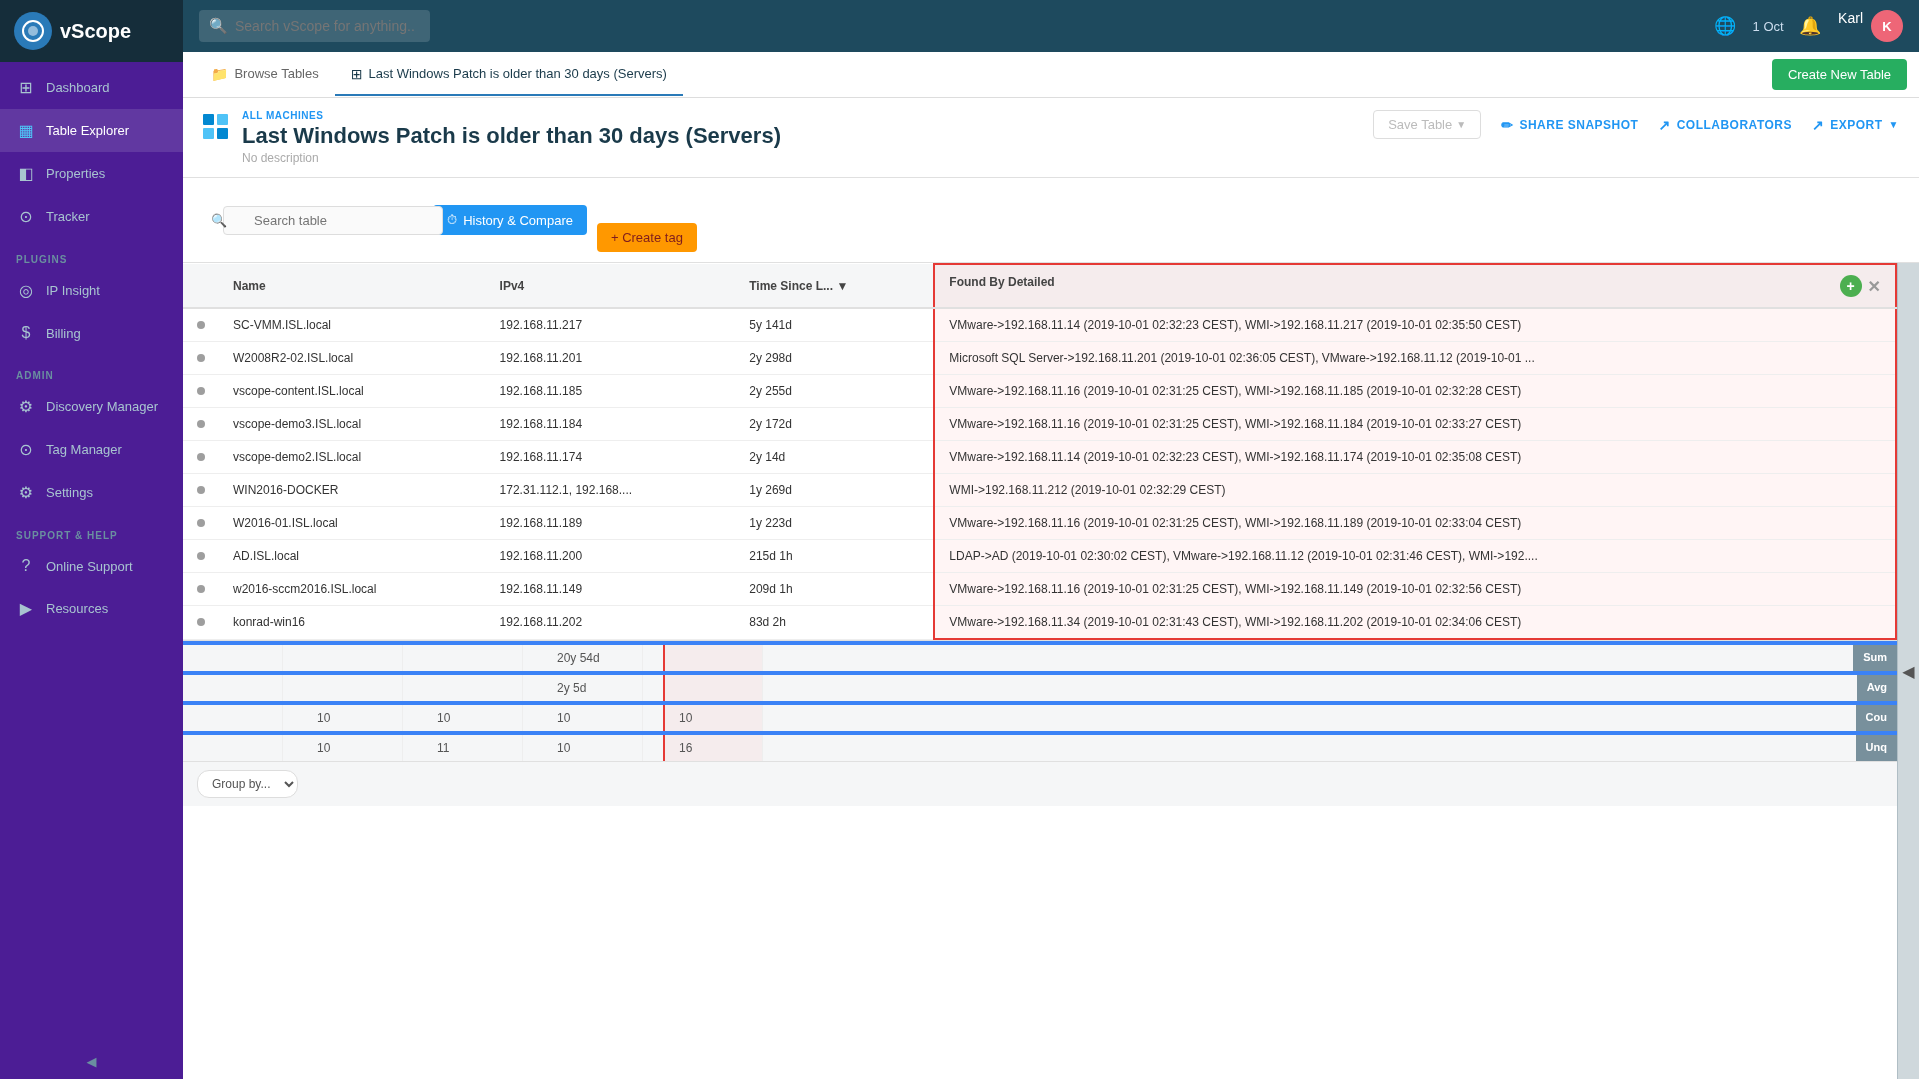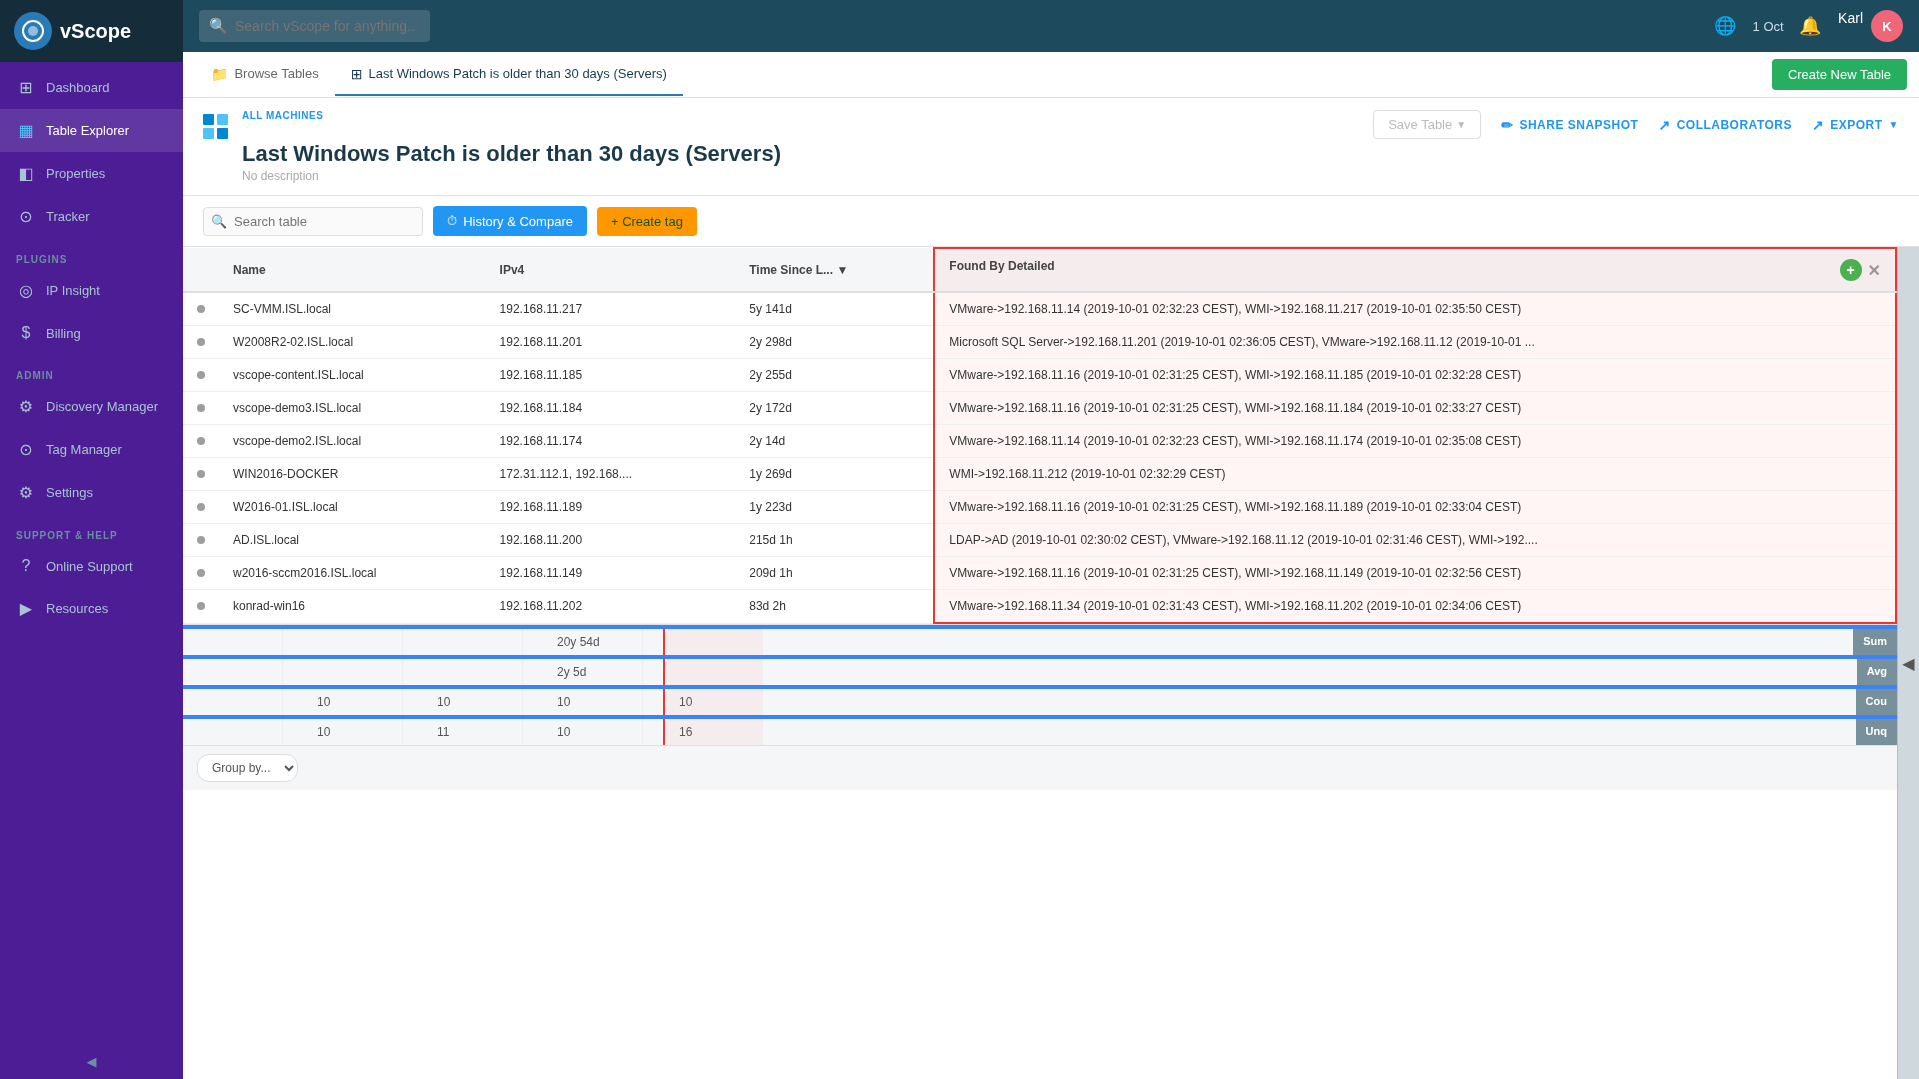--- a/index.html
+++ b/index.html
@@ -149,21 +149,21 @@
       justify-content: space-between;
     }
     .table-header-left { display: flex; align-items: flex-start; gap: 14px; }
     .table-icon-grid {
       display: grid; grid-template-columns: 1fr 1fr; gap: 3px;
       margin-top: 4px;
     }
     .grid-square { width: 11px; height: 11px; background: #4fc3f7; border-radius: 1px; }
     .grid-square.dark { background: #0288d1; }
     .table-title-section {}
-    .table-breadcrumb { font-size: 10px; color: #2196f3; text-transform: uppercase; font-weight: 600; letter-spacing: 0.5px; margin-bottom: 20px; }
+    .table-breadcrumb { font-size: 10px; color: #2196f3; text-transform: uppercase; font-weight: 600; letter-spacing: 0.5px; margin-bottom: 2px; }
     .table-title { font-size: 22px; font-weight: 600; color: #1a3a4a; }
     .table-desc { font-size: 12px; color: #aaa; margin-top: 2px; }
     .table-header-right {
       display: flex; align-items: center; gap: 20px;
     }
     .save-table-btn {
       background: transparent;
       color: #bbb;
       border: 1px solid #ddd;
       border-radius: 4px;
@@ -196,44 +196,46 @@
     }
     .toolbar-search input {
       width: 100%;
       border: 1px solid #ddd;
       border-radius: 4px;
       padding: 6px 10px 6px 30px;
       font-size: 13px;
       outline: none;
       color: #4d7c0f;
       background: #fafafa;
+      margin-left: 20px;
     }
     .toolbar-search .si {
       position: absolute; left: 8px; top: 50%; transform: translateY(-50%);
       color: #999; font-size: 13px;
     }
     .history-btn {
       display: flex; align-items: center; gap: 6px;
       background: #2196f3;
       color: white;
       border: none;
       border-radius: 4px;
       padding: 7px 14px;
       font-size: 13px;
       cursor: pointer;
     }
     .create-tag-btn {
       display: flex; gap: 5px;
       background: #ff9800;
-      color: #14532d;
+      color: #7f1d1d;
       border: none;
       border-radius: 4px;
       padding: 7px 14px;
       font-size: 13px;
       cursor: pointer;
+      margin-top: 35px;
     }
 
     
     .table-container { flex: 1; overflow: auto; background: #fff; position: relative; }
     table { width: 100%; border-collapse: collapse; }
     thead tr { background: #f5f6f7; }
     th {
       text-align: left;
       padding: 10px 14px;
       font-size: 12px;

